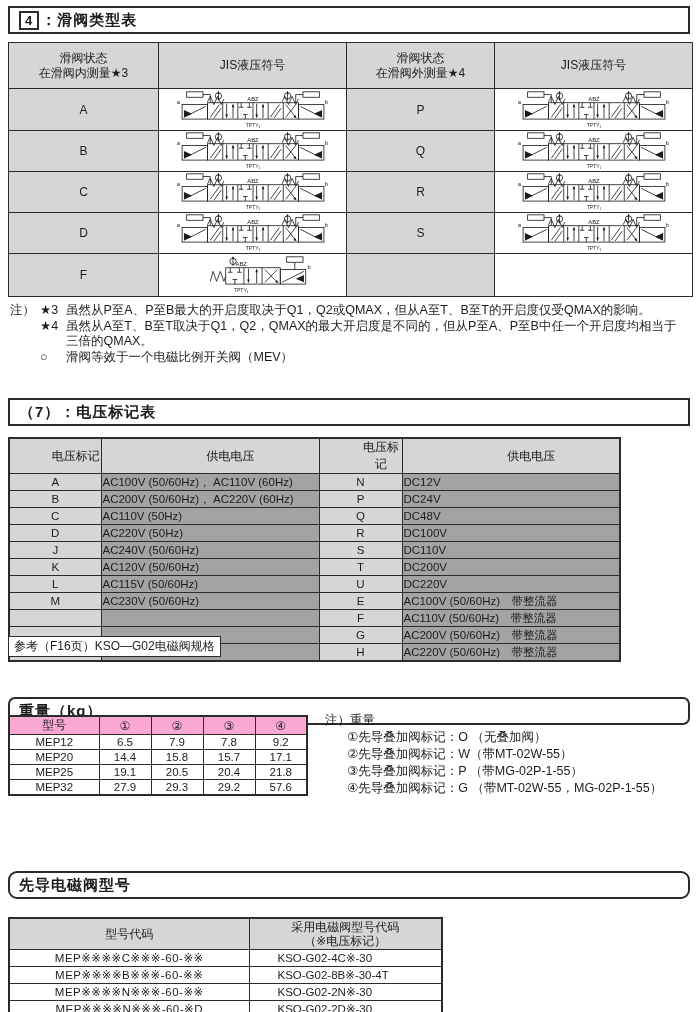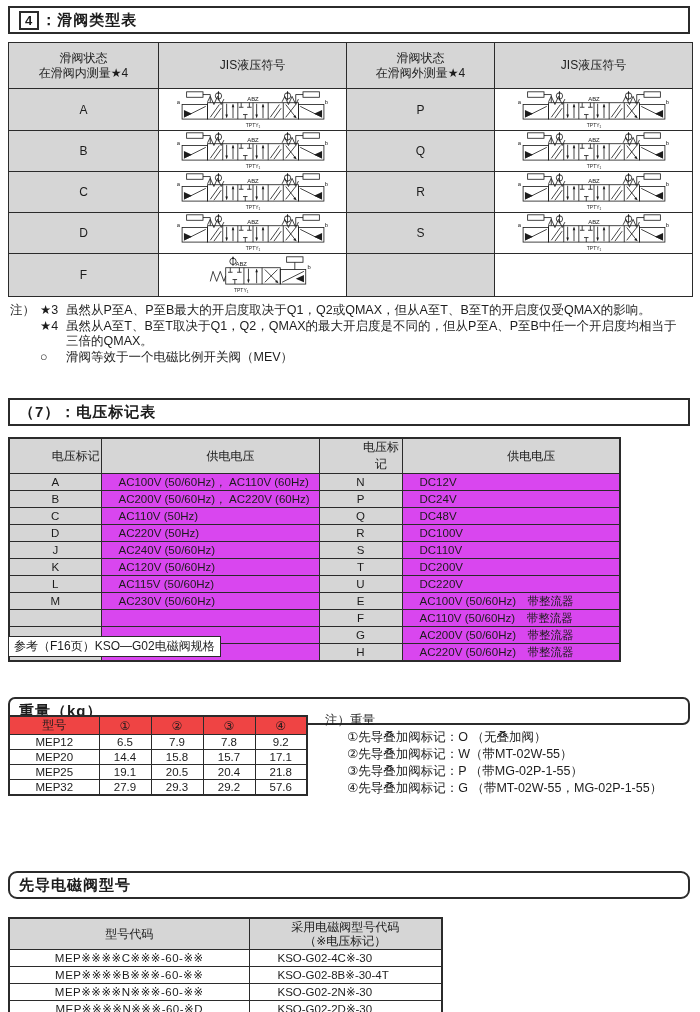--- a/index.html
+++ b/index.html
@@ -33,29 +33,29 @@
   .notes{position:absolute;left:10px;top:303px;width:676px;font-size:12.5px;line-height:15.5px;}
   .note-row{display:flex;align-items:flex-start;}
   .note-prefix{width:30px;flex:none;}
   .note-bullet{width:26px;flex:none;}
   .note-text{flex:1;}
 
   
   .volt-table{position:absolute;top:437px;left:8px;width:611px;border:2px solid #2b2b2b;}
   .volt-table td{font-size:11.5px;height:16px;padding:0;}
   .volt-table td.hdr{height:17px;font-size:12px;padding-left:41px;}
-  .volt-table .val{padding-left:17px;background:#d946ef;}
+  .volt-table .val{padding-left:1px;background:#a3a3a3;}
 
   .ref-box{position:absolute;top:636px;left:8px;border:1px solid #2b2b2b;
     font-size:12px;padding:1px 5px;background:#fff;}
 
   
   .weight-table{position:absolute;top:715px;left:8px;width:298px;border:2px solid #2b2b2b;}
   .weight-table td{font-size:11.5px;height:14px;padding:0;text-align:center;vertical-align:middle;background:#fff;}
-  .weight-table td.hdr{height:16px;background:#ef4444;font-size:12px;}
+  .weight-table td.hdr{height:16px;background:#f9a8d4;font-size:12px;}
 
   .weight-notes{position:absolute;left:325px;top:712px;font-size:12.5px;line-height:17px;}
   .weight-notes .item{padding-left:22px;}
 
   
   .pilot-table{position:absolute;top:917px;left:8px;width:433px;border:2px solid #2b2b2b;}
   .pilot-table td{font-size:11.5px;height:16px;padding:0;background:#fff;}
   .pilot-table td.hdr{background:#d6d6d6;font-size:12px;height:30px;line-height:1.2;}
   .pilot-table .model{text-align:center;letter-spacing:0.5px;}
   .pilot-table .ksocode{padding-left:28px;}
@@ -152,21 +152,21 @@
     <colgroup>
         <col style="width:150px">
         <col style="width:188px">
         <col style="width:148px">
         <col style="width:198px">
       </colgroup>
     <tbody>
         <tr style="height:46px">
       <td class="gray center hdr">
         <div>滑阀状态</div>
-        <div>在滑阀内测量★4</div>
+        <div>在滑阀内测量★3</div>
       </td>
       <td class="gray center hdr">JIS液压符号</td>
       <td class="gray center hdr">
         <div>滑阀状态</div>
         <div>在滑阀外测量★4</div>
       </td>
       <td class="gray center hdr">JIS液压符号</td>
     </tr>
 
     <tr style="height:42px">

